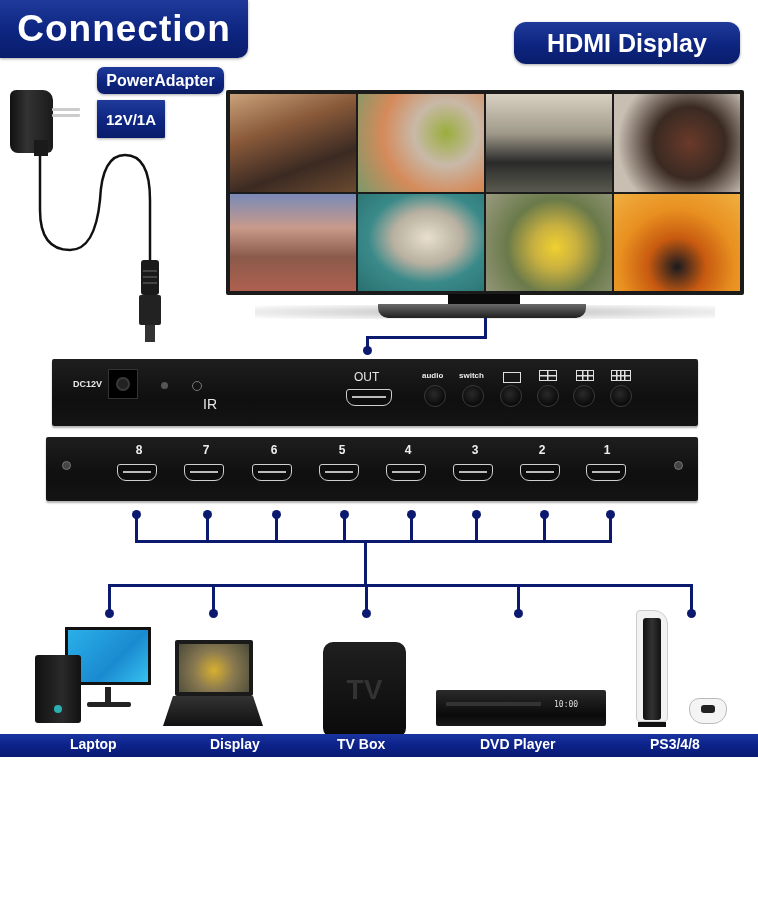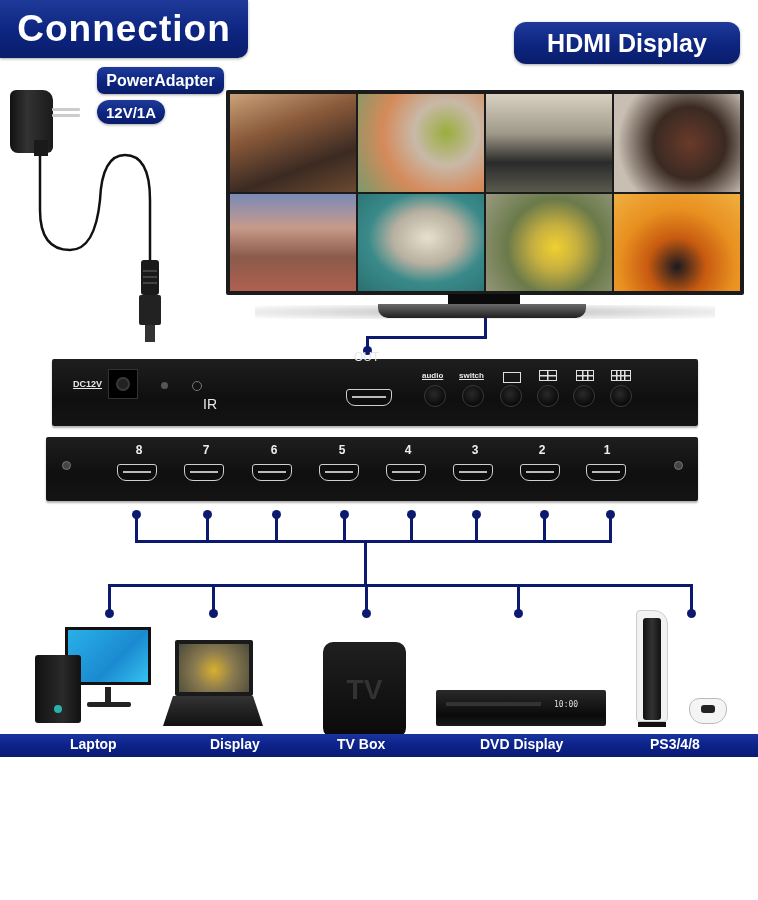--- a/index.html
+++ b/index.html
@@ -13,21 +13,21 @@
     color: #fff;
     font-weight: bold;
     display: flex; align-items: center; justify-content: center;
     border-radius: 8px;
     box-shadow: 0 1px 3px rgba(0,0,0,0.35);
     white-space: nowrap;
   }
   .title-pill { left: 0; top: 0; width: 248px; height: 58px; border-radius: 0 0 10px 0; font-size: 37px; letter-spacing: 1px; }
   .hdmi-pill { left: 514px; top: 22px; width: 226px; height: 42px; border-radius: 12px; font-size: 25px; }
   .pa-pill { left: 97px; top: 67px; width: 127px; height: 27px; font-size: 16px; border-radius: 7px; }
-  .v-pill { left: 97px; top: 100px; width: 68px; height: 24px; font-size: 15px; border-radius: 13px; }
+  .v-pill { left: 97px; top: 100px; width: 68px; height: 38px; font-size: 15px; border-radius: 1px; }
 
   
   .adapter-body { left: 10px; top: 90px; width: 43px; height: 63px; background: linear-gradient(90deg,#111 0%,#333 40%,#1a1a1a 100%); border-radius: 6px 10px 6px 8px; }
   .adapter-prong { left: 52px; top: 108px; width: 30px; height: 10px; }
   .adapter-prong i { position:absolute; left:0; width: 28px; height: 3px; background: #ccc; border-radius: 1px; }
 
   
   .tv-frame { left: 226px; top: 90px; width: 518px; height: 205px; background: #1b1b1b; padding: 4px; border-radius: 2px; }
   .tv-grid { width: 100%; height: 100%; display: grid; grid-template-columns: repeat(4,1fr); grid-template-rows: repeat(2,1fr); gap: 2px; }
   .tile { position: relative; overflow: hidden; }
@@ -37,21 +37,21 @@
 
   
   .line { position: absolute; background: #0b1a6e; }
   .dot { position: absolute; width: 9px; height: 9px; border-radius: 50%; background: #0b1a6e; }
 
   
   .panel { position: absolute; background: linear-gradient(180deg,#1e1e1e 0%,#0f0f0f 60%,#141414 100%); border-radius: 2px; box-shadow: 0 2px 2px rgba(0,0,0,0.3); }
   .panel-back { left: 52px; top: 359px; width: 646px; height: 67px; }
   .panel-front { left: 46px; top: 437px; width: 652px; height: 64px; }
 
-  .small-lbl { position:absolute; color:#e8e8e8; font-size:9px; font-weight:bold;text-decoration:underline; }
+  .small-lbl { position:absolute; color:#e8e8e8; font-size:9px; font-weight:bold; }
   .ir-lbl { position:absolute; color:#e8e8e8; font-size:14px; }
   .out-lbl { position:absolute; color:#e8e8e8; font-size:12px; }
   .dc-jack { position:absolute; left: 108px; top: 369px; width: 30px; height: 30px; background:#000; border:1px solid #333; display:flex; align-items:center; justify-content:center; }
   .dc-jack i { width: 14px; height: 14px; border-radius: 50%; background:#222; border:2px solid #3a3a3a; }
   .led { position:absolute; width: 7px; height: 7px; border-radius:50%; background:#555; }
   .ir-sensor { position:absolute; width: 10px; height: 10px; border-radius:50%; border:1px solid #777; }
 
   .btn-round { position:absolute; width: 22px; height: 22px; border-radius: 50%; background: radial-gradient(circle at 45% 40%, #2a2a2a 0%, #0a0a0a 70%); border: 1px solid #3a3a3a; cursor: pointer; }
   .layout-icon { position:absolute; width: 18px; height: 11px; border: 1.5px solid #e0e0e0; }
   .layout-icon.q { background:
@@ -125,21 +125,21 @@
 <div class="dot" style="left:363px;top:346px;"></div>
 
 <div class="panel panel-back"></div>
 <div class="small-lbl" style="left:73px;top:379px;">DC12V</div>
 <div class="dc-jack">
     <i></i>
   </div>
 <div class="led" style="left:161px;top:382px;"></div>
 <div class="ir-sensor" style="left:192px;top:381px;"></div>
 <div class="ir-lbl" style="left:203px;top:396px;">IR</div>
-<div class="out-lbl" style="left:354px;top:350px;">OUT</div>
+<div class="out-lbl" style="left:354px;top:370px;">OUT</div>
 <div class="hdmi-port" style="left:346px;top:389px;width:46px;"></div>
 
 <div class="small-lbl" style="left:422px;top:371px;font-size:8px;">audio</div>
 <div class="btn-round" style="left:424px;top:385px;"></div>
 <div class="small-lbl" style="left:459px;top:371px;font-size:8px;">switch</div>
 <div class="btn-round" style="left:462px;top:385px;"></div>
 <div class="layout-icon" style="left:503px;top:372px;"></div>
 <div class="btn-round" style="left:500px;top:385px;"></div>
 <div class="layout-icon q" style="left:539px;top:370px;"></div>
 <div class="btn-round" style="left:537px;top:385px;"></div>
@@ -225,17 +225,17 @@
   <div class="abs" style="left:4px;top:112px;width:28px;height:5px;background:#111;"></div>
 </div>
 <div class="src" style="left:689px;top:698px;width:38px;height:26px;background:#f4f4f4;border:1px solid #bbb;border-radius:10px 10px 14px 14px;">
   <div class="abs" style="left:11px;top:6px;width:14px;height:8px;background:#222;border-radius:3px;"></div>
 </div>
 
 <div class="label-bar"></div>
 <div class="src-label" style="left:70px;">Laptop</div>
 <div class="src-label" style="left:210px;">Display</div>
 <div class="src-label" style="left:337px;">TV Box</div>
-<div class="src-label" style="left:480px;">DVD Display</div>
+<div class="src-label" style="left:480px;">DVD Player</div>
 <div class="src-label" style="left:650px;">PS3/4/8</div>
 
 <div class="caption">
 </div>
 
 </body></html>

